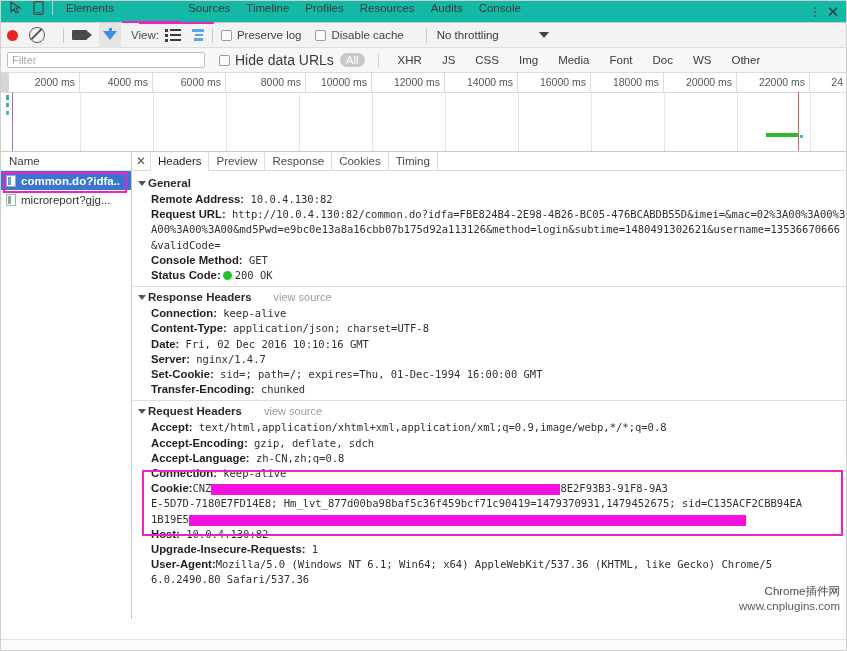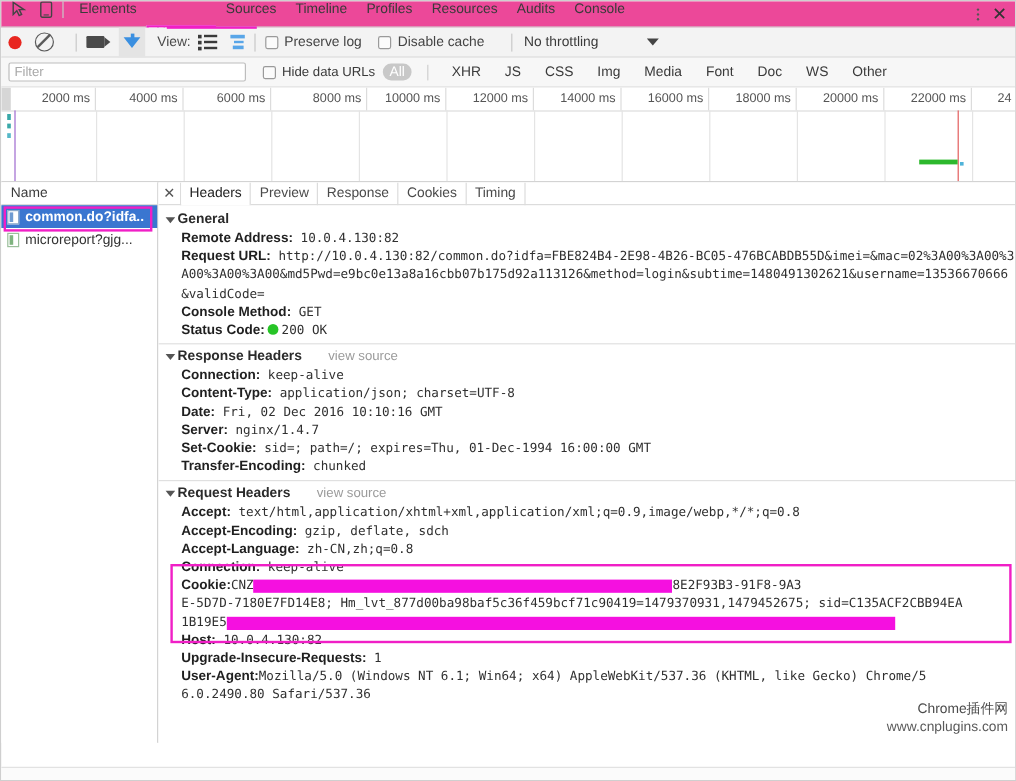--- a/index.html
+++ b/index.html
@@ -22,21 +22,21 @@
     border: 1px solid #cfcfcf;
     box-sizing: border-box;
   }
 
   
   .tabbar {
     position: relative;
     display: flex;
     align-items: center;
     height: 22px;
-    background: #ec4899;
+    background: #14b8a6;
     border-bottom: 1px solid #cdcdcd;
     padding: 0 0 8px 4px;
     box-sizing: border-box;
   }
   .tb-icon {
     width: 22px;
     height: 20px;
     display: flex;
     align-items: center;
     justify-content: center;
@@ -219,21 +219,21 @@
     background: #fff;
     font-family: "Liberation Sans", sans-serif;
     font-size: 11px;
     color: #333;
     padding: 0 4px;
     box-sizing: border-box;
     border-radius: 2px;
     outline: none;
   }
   .filter-input::placeholder { color: #a9a9a9; }
-  .hidedata { margin-left: 14px; display:flex;align-items:center; color:#3a3a3a; font-size:11px;}
+  .hidedata { margin-left: 14px; display:flex;align-items:center; color:#3a3a3a; font-size:14px;}
   .ftypes { display:flex; align-items:center; margin-left: 6px; gap: 8px;}
   .ftype {
     font-size: 11.5px;
     color: #3a3a3a;
     padding: 1px 6px;
     white-space: nowrap;
   }
   .ftype.active {
     background: #c8c8c8;
     color: #fff;

